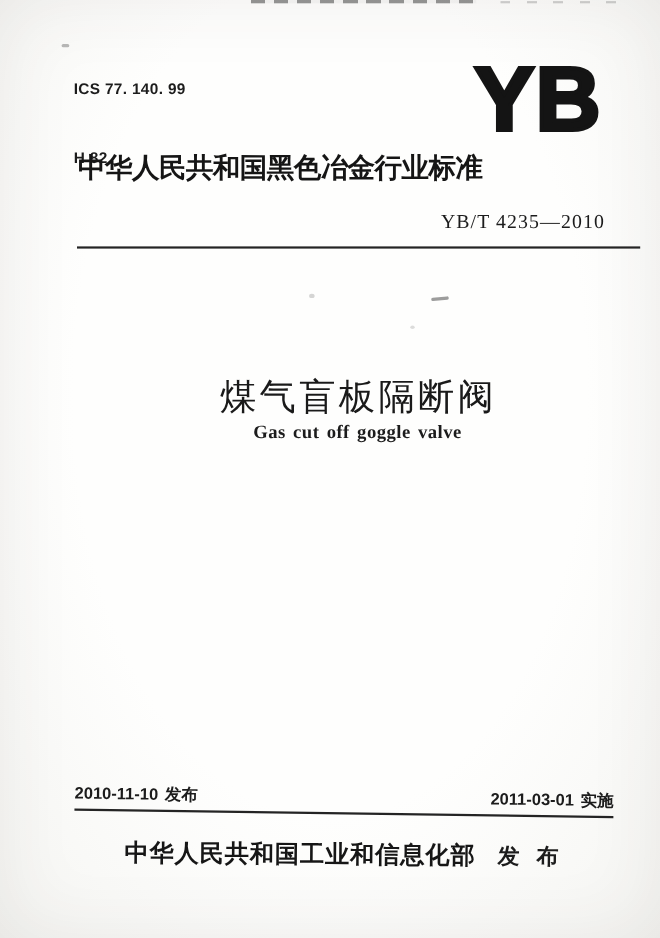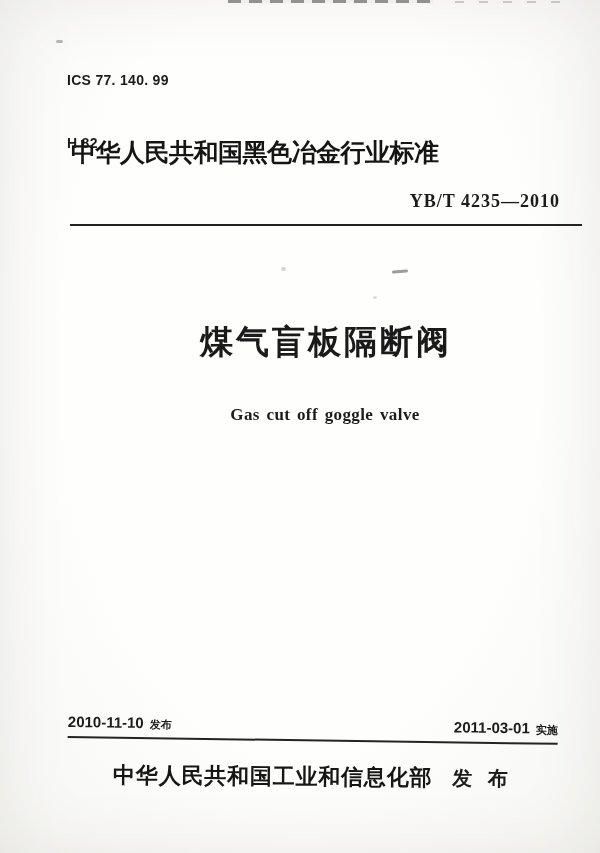--- a/index.html
+++ b/index.html
@@ -26,53 +26,53 @@
     letter-spacing:1px;color:#141414;
     -webkit-text-stroke:3.5px #141414;
     font-family:"Liberation Sans",sans-serif;
   }
   .org-title{
     position:absolute;left:71px;top:136px;
     font-size:25px;font-weight:bold;letter-spacing:-0.5px;
     white-space:nowrap;color:#151515;
   }
   .std-number{
-    position:absolute;top:191px;right:40px;
+    position:absolute;top:191px;right:50px;
     font-family:"Liberation Serif",serif;
-    font-size:18px;font-weight:bold;letter-spacing:1px;
+    font-size:18px;font-weight:normal;letter-spacing:1px;
     white-space:nowrap;
   }
   .rule-top{
     position:absolute;left:70px;top:224px;width:512px;height:2px;
     background:#242424;
   }
 
   
   .title-zh{
-    position:absolute;top:320px;left:326px;transform:translateX(-50%);
-    font-size:33px;font-weight:bold;letter-spacing:3px;
+    position:absolute;top:339px;left:326px;transform:translateX(-50%);
+    font-size:33px;font-weight:normal;letter-spacing:3px;
     white-space:nowrap;color:#1a1a1a;
   }
   .title-en{
-    position:absolute;top:405px;left:325px;transform:translateX(-50%);
+    position:absolute;top:383px;left:325px;transform:translateX(-50%);
     font-family:"Liberation Serif",serif;
     font-size:17px;font-weight:bold;letter-spacing:0.4px;word-spacing:2px;
     white-space:nowrap;
   }
 
   
   .dates-wrap{
     position:absolute;left:68px;top:712px;width:490px;
     transform:rotate(0.8deg);transform-origin:0 0;
   }
   .dates-row{
     display:flex;justify-content:space-between;align-items:baseline;
     font-size:15px;font-weight:bold;line-height:20px;white-space:nowrap;
   }
-  .date-cell .zh{margin-left:6px;font-size:11px;text-align:right;}
+  .date-cell .zh{margin-left:6px;font-size:15px;text-align:right;}
   .dates-rule{margin-top:3px;height:2px;background:#242424;}
 
   .ministry-row{
     position:absolute;top:762px;left:313px;
     transform:translateX(-50%) rotate(0.4deg);
     display:flex;align-items:baseline;gap:20px;white-space:nowrap;
   }
   .ministry-name{font-size:22px;font-weight:bold;letter-spacing:0.8px;color:#161616;}
   .publish-label{font-size:20px;font-weight:bold;letter-spacing:5px;}
 
@@ -101,20 +101,21 @@
   <div class="artifact a-speck1"></div>
   <div class="artifact a-speck2"></div>
   <div class="artifact a-speck3"></div>
   <div class="artifact a-speck4"></div>
 
   <div class="ics-block">
     <div>ICS 77. 140. 99</div>
     <div>H 82</div>
   </div>
 
+  <div class="yb-logo">YB</div>
 
   <div class="org-title">中华人民共和国黑色冶金行业标准</div>
 
   <div class="std-number">YB/T 4235—2010</div>
 
   <div class="rule-top"></div>
 
   <div class="title-zh">煤气盲板隔断阀</div>
   <div class="title-en">Gas cut off goggle valve</div>
 

